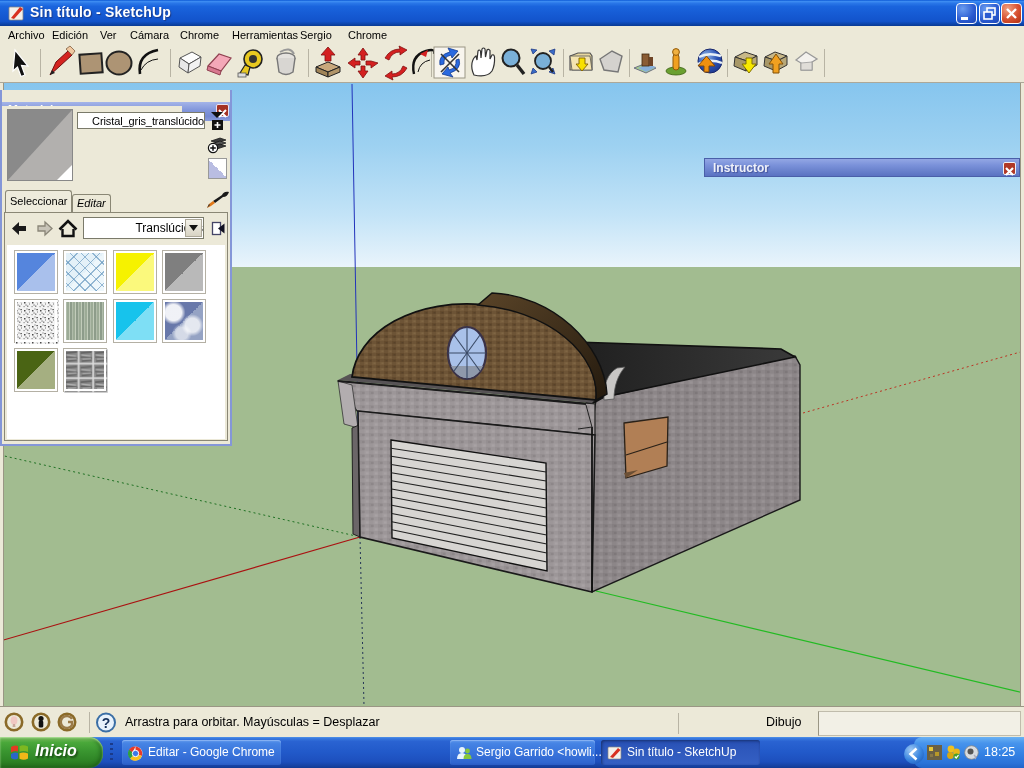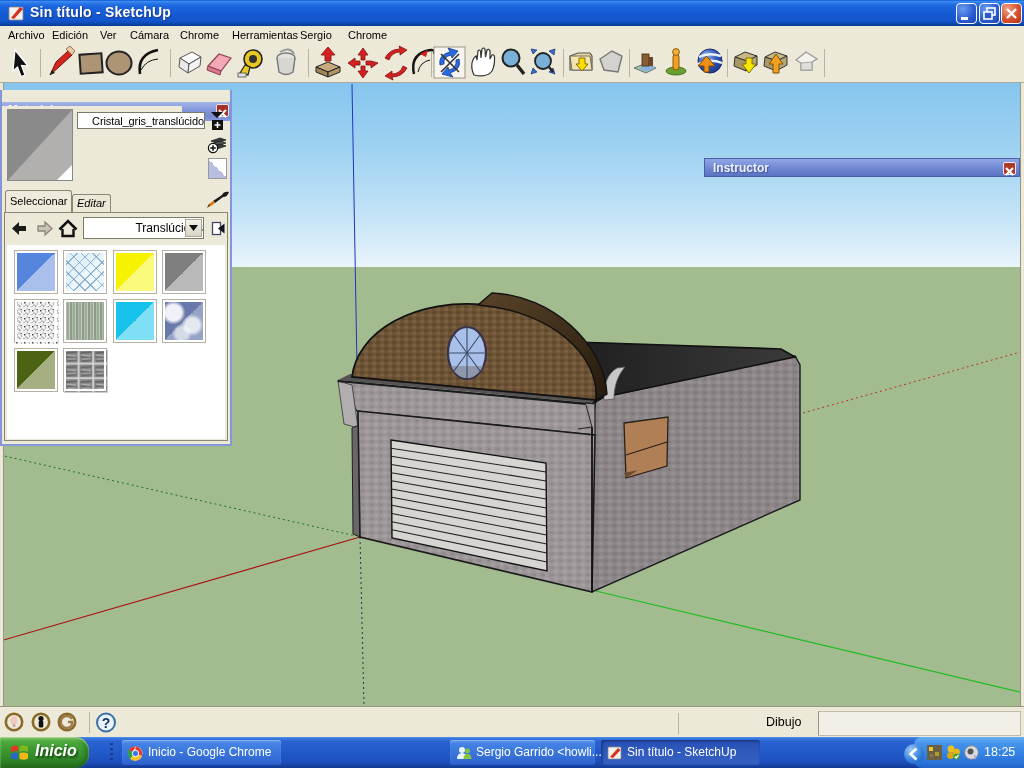--- a/index.html
+++ b/index.html
@@ -45,21 +45,21 @@
 #tabsel { left:3px; top:84px; z-index:3; height:22px; padding-top:4px; background:#eeebdc; }
 #tabedit { left:70px; top:88px;font-style:italic; }
 #mdropper { position:absolute; left:203px; top:85px; }
 #minner { position:absolute; left:2px; top:106px; width:224px; height:229px; background:#ece9d8;
   border:1px solid #8a8775; }
 .mnav { position:absolute; top:6px; }
 #mcombo { position:absolute; left:78px; top:4px; width:121px; height:22px; background:#fff; border:1px solid #7a7a6a; font-size:12px; padding:3px 0 8px 4px; }
 #mcombobtn { position:absolute; right:1px; top:1px; width:17px; height:18px; background:linear-gradient(180deg,#f4f2ea,#d8d4c4); border:1px solid #aca899; display:flex; align-items:center; justify-content:center; }
 #mlist { position:absolute; left:2px; top:32px; width:218px; height:194px; background:#fff; }
 .sw { position:absolute; width:44px; height:44px; border:1px solid #b4b0a4; outline:2px solid #fff; outline-offset:-3px; }
-#startbtn { position:absolute; left:0; top:0; width:89px; height:31px; border-radius:0 14px 14px 0;
+#startbtn { position:absolute; left:0; top:0; width:103px; height:31px; border-radius:0 14px 14px 0;
   background:linear-gradient(180deg,#7ec262 0%,#4aa83a 18%,#3a9630 45%,#2f8526 75%,#256e1d 100%);
   box-shadow:inset 0 1px 2px #b8e8a0, inset -3px 0 4px rgba(0,40,0,0.35); }
 #startbtn span { position:absolute; left:35px; top:5px; color:#fff; font-size:16px; font-weight:bold; font-style:italic; text-shadow:1.5px 1.5px 2px #1a4a14; }
 .tbdots { position:absolute; left:110px; top:6px; width:3px; height:20px;
   background:repeating-linear-gradient(180deg,#1a3a8a 0 2px,transparent 2px 5px); }
 .taskbtn { position:absolute; top:3px; height:25px; border-radius:3px; color:#fff; font-size:12px;
   background:linear-gradient(180deg,#5a94ea 0%,#4583e4 15%,#3a75dc 50%,#3066d0 90%,#2a5cc4 100%);
   box-shadow:inset 0 1px 1px #8ab4f4; }
 .taskbtn span { position:absolute; left:26px; top:5px; white-space:nowrap; overflow:hidden; }
 .taskbtn.active { background:linear-gradient(180deg,#2850b4 0%,#2e58bc 40%,#3560c4 100%);
@@ -460,20 +460,21 @@
     </g>
     <ellipse cx="14" cy="13.5" rx="3.4" ry="4.2" fill="#f0c8c2"></ellipse>
     <path d="M13 17 L15 17 L15.5 20 L12.5 20 Z" fill="#caa89a"></path>
     <circle cx="41" cy="11.5" r="2.6" fill="#111"></circle>
       <rect x="38.7" y="13.5" width="4.6" height="7" rx="1.6" fill="#111"></rect>
     <path d="M72 12 A6 6 0 1 0 72 18 L72 15 L68 15" fill="none" stroke="#9a7a48" stroke-width="2.4"></path>
     <line x1="89.5" y1="5" x2="89.5" y2="26" stroke="#b8b4a4" stroke-width="1"></line>
     <circle cx="106" cy="15.5" r="9" fill="#e8f2fc" stroke="#3a6ea5" stroke-width="2"></circle>
     <text x="106" y="21" text-anchor="middle" font-size="14" font-weight="bold" fill="#16325c" font-family="Liberation Sans">?</text>
   </svg>
+  <span style="position:absolute;left:125px;top:8px;font-size:12.5px;color:#000">Arrastra para orbitar. Mayúsculas = Desplazar</span>
   <div style="position:absolute;left:678px;top:6px;width:1px;height:21px;background:#b8b4a4"></div>
   <span style="position:absolute;left:766px;top:8px;font-size:12.5px;color:#000">Dibujo</span>
   <div style="position:absolute;left:818px;top:4px;width:203px;height:25px;background:#f2f0e6;border:1px solid #c0bcac;border-left-color:#9a9684"></div>
 </div>
 <div id="taskbar">
   <div id="startbtn">
     <svg width="21" height="20" viewBox="0 0 21 20" style="position:absolute;left:9px;top:5px">
       <path d="M2 5 Q5 2.5 9 4 L9 9.5 Q5 8 2 10.5 Z" fill="#e23a22"></path>
       <path d="M10.5 4.2 Q14 2 19 4.5 L19 10 Q15 8 10.5 9.7 Z" fill="#7db821"></path>
       <path d="M2 12 Q5 9.5 9 11 L9 16.5 Q5 18.5 2 16 Z" fill="#2a66c8"></path>
@@ -484,21 +485,21 @@
   <div class="tbdots"></div>
   <div class="taskbtn" style="left:122px;width:159px">
     <svg width="15" height="15" viewBox="0 0 15 15" style="position:absolute;left:6px;top:6px">
       <circle cx="7.5" cy="7.5" r="7" fill="#f0f0f0"></circle>
       <path d="M7.5 7.5 L7.5 0.5 A7 7 0 0 1 13.8 10 Z" fill="#e83a2a"></path>
       <path d="M7.5 7.5 L13.8 10 A7 7 0 0 1 2 12.5 Z" fill="#f8c020"></path>
       <path d="M7.5 7.5 L2 12.5 A7 7 0 0 1 1.2 3.5 L7.5 7.5" fill="#30a040"></path>
       <path d="M7.5 0.5 A7 7 0 0 0 1.2 3.8 L4.5 6.5 Z" fill="#e83a2a"></path>
       <circle cx="7.5" cy="7.5" r="3.2" fill="#3a78e8" stroke="#fff" stroke-width="1"></circle>
     </svg>
-    <span>Inicio - Google Chrome</span>
+    <span>Editar - Google Chrome</span>
   </div>
   <div class="taskbtn" style="left:450px;width:145px">
     <svg width="16" height="15" viewBox="0 0 16 15" style="position:absolute;left:6px;top:6px">
       <circle cx="6" cy="4" r="3" fill="#e8f4fc"></circle>
         <path d="M1 13 Q1 7 6 7 Q11 7 11 13 Z" fill="#e8f4fc"></path>
       <circle cx="11.5" cy="5" r="2.4" fill="#88c838"></circle>
         <path d="M7.5 13 Q7.5 8 11.5 8 Q15.5 8 15.5 13 Z" fill="#88c838"></path>
     </svg>
     <span>Sergio Garrido &lt;howli...</span>
   </div>

